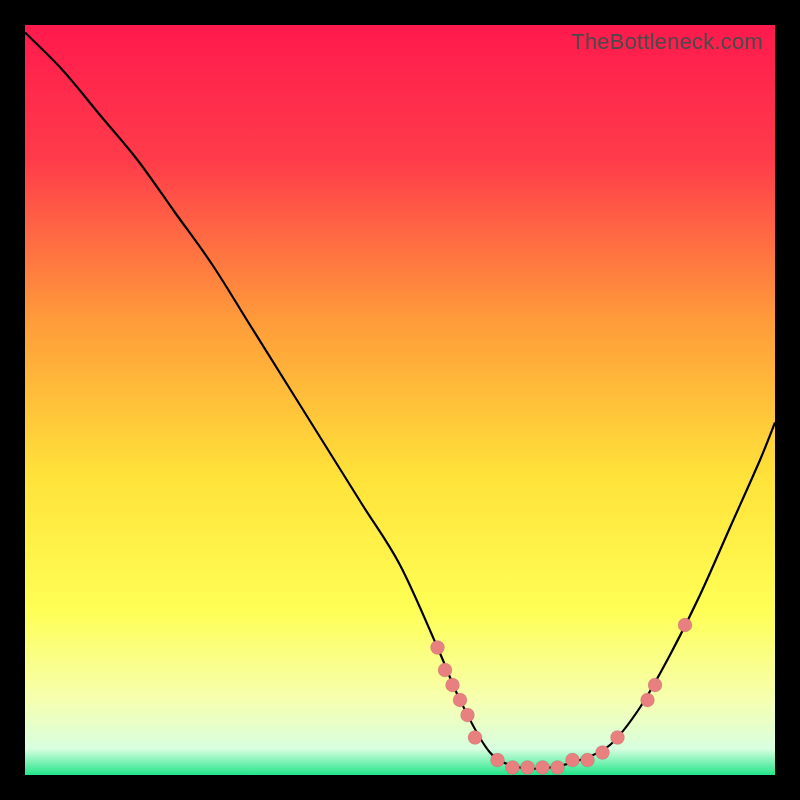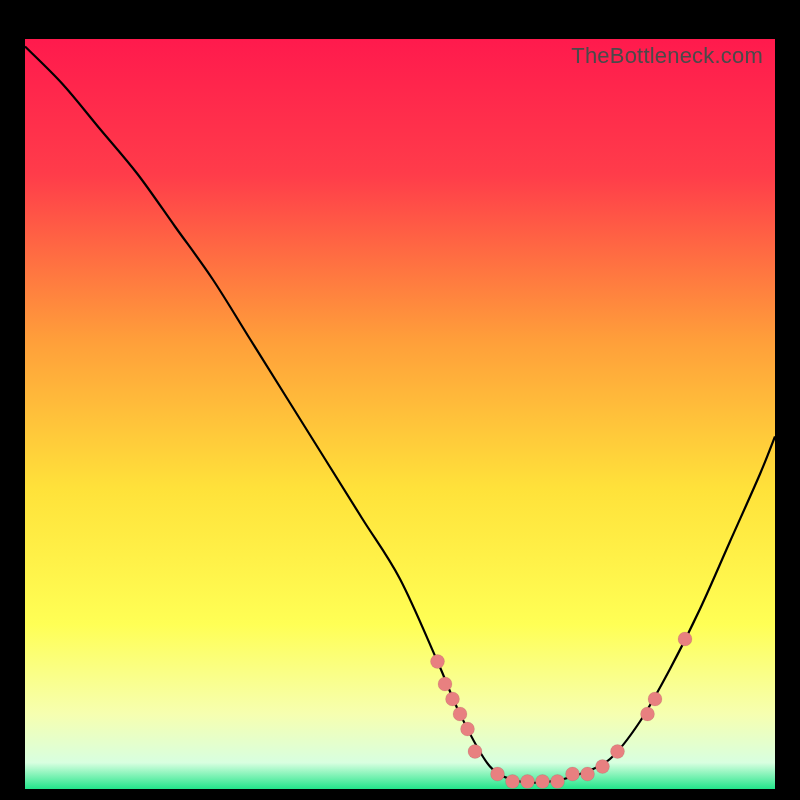--- a/index.html
+++ b/index.html
@@ -7,21 +7,21 @@
     padding: 0;
     width: 800px;
     height: 800px;
     background: #000;
     overflow: hidden;
     font-family: Arial, Helvetica, sans-serif;
   }
   .frame {
     position: absolute;
     left: 25px;
-    top: 39px;
+    top: 25px;
     width: 750px;
     height: 750px;
     background: #000;
   }
   .gradient {
     position: absolute;
     left: 0;
     top: 0;
     width: 100%;
     height: 100%;

